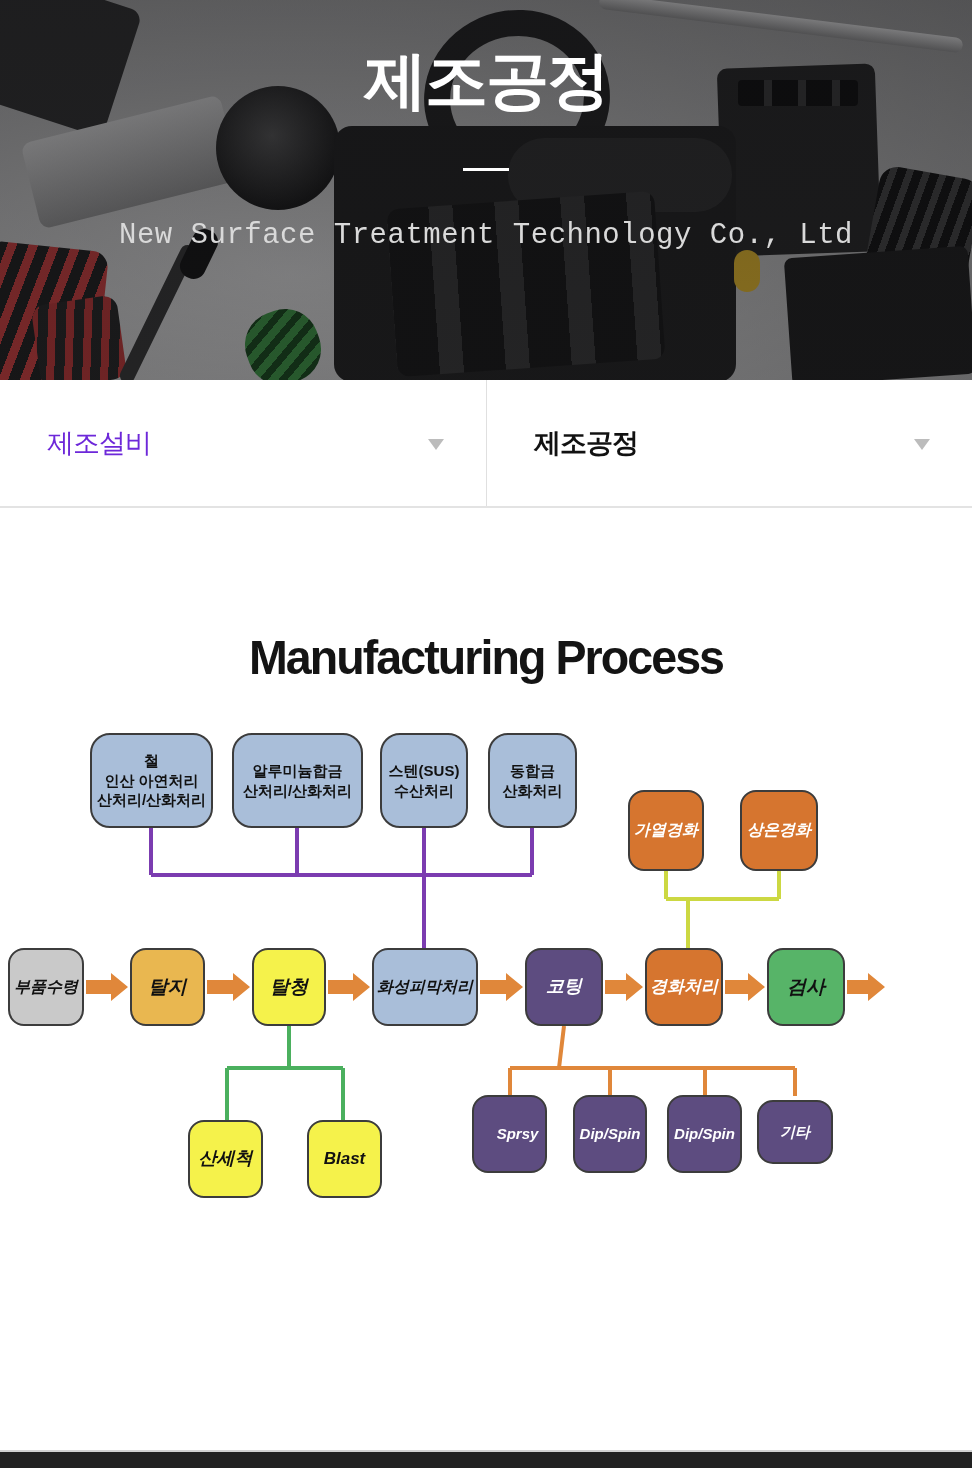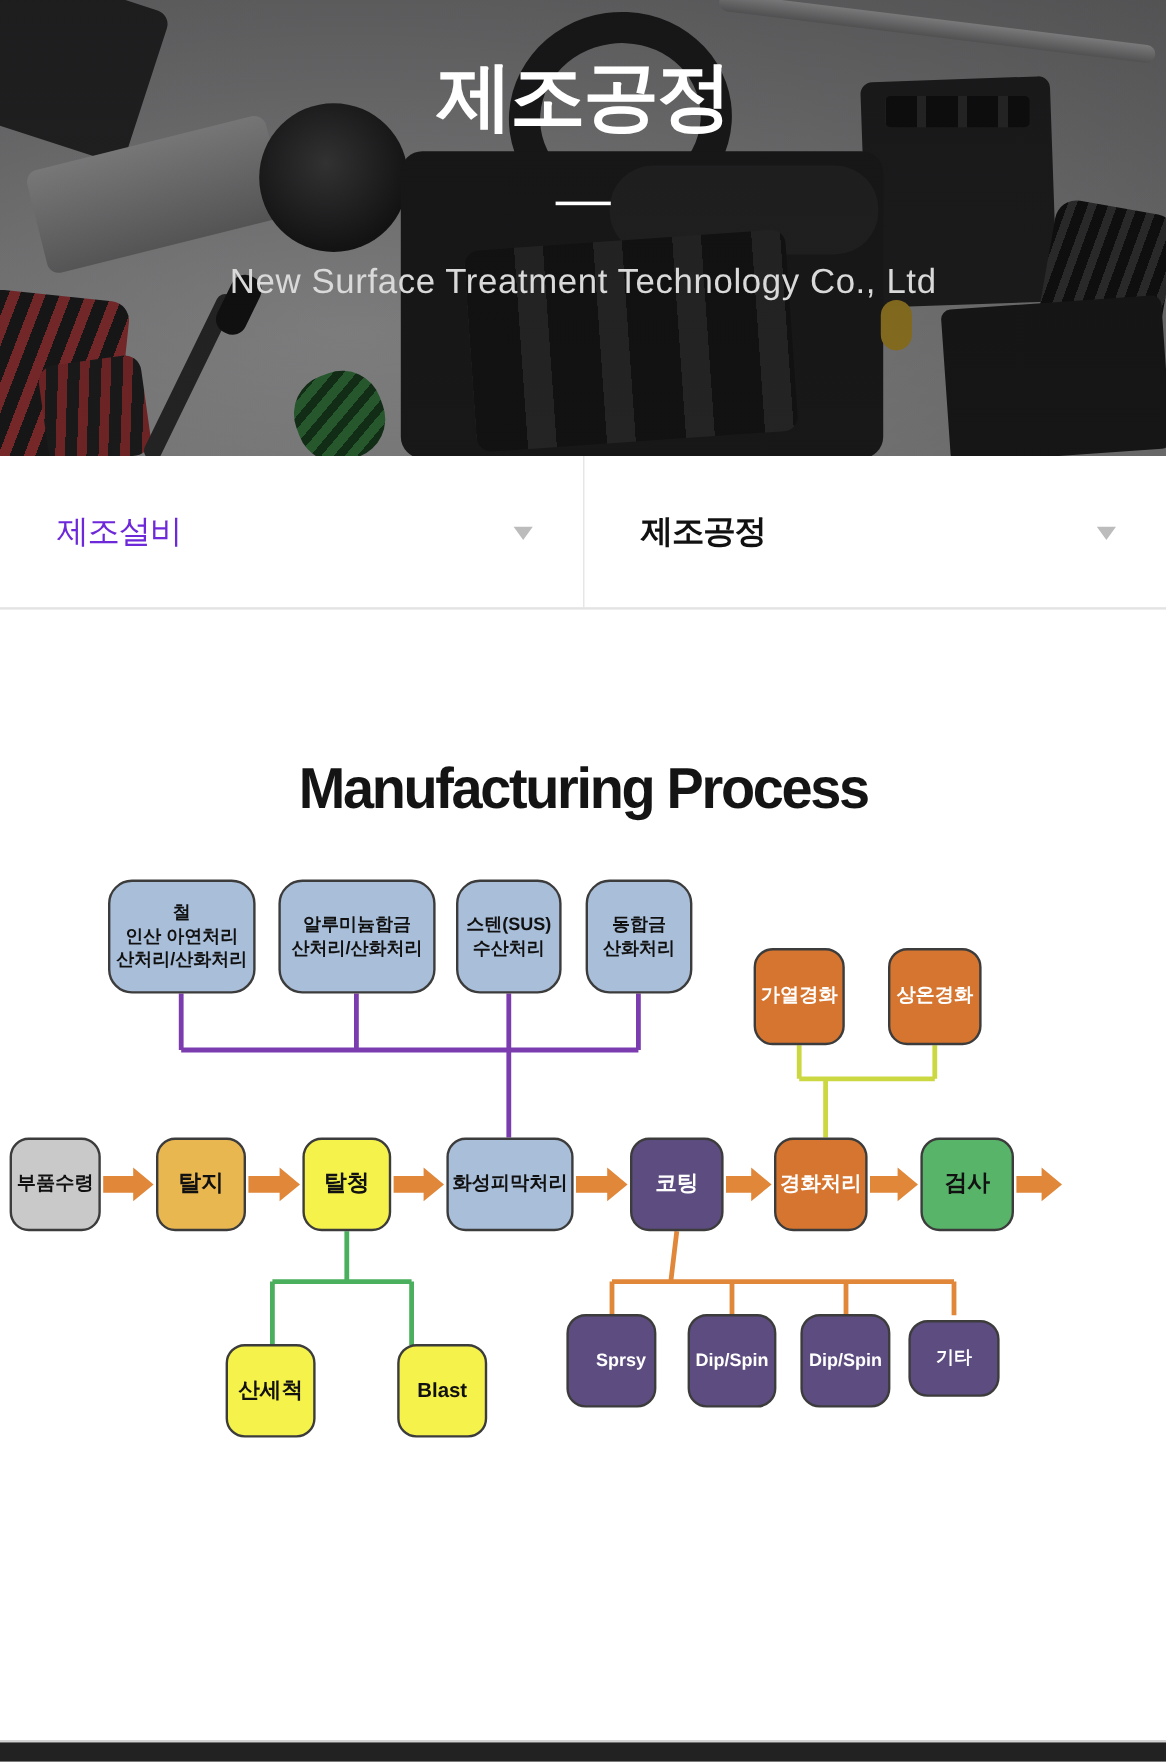--- a/index.html
+++ b/index.html
@@ -27,41 +27,41 @@
   .h-springs2 { left:36px; top:300px; width:86px; height:84px; background:repeating-linear-gradient(100deg,#a33030 0 8px,#202020 8px 18px); border-radius:14px; transform:rotate(-8deg); }
   .h-lever { left:150px; top:238px; width:15px; height:152px; background:#2f2f2f; border-radius:8px; transform:rotate(26deg); }
   .h-levergrip { left:186px; top:228px; width:26px; height:52px; background:#111; border-radius:12px; transform:rotate(26deg); }
   .h-cv { left:246px; top:310px; width:74px; height:74px; background:repeating-linear-gradient(150deg,#35823c 0 8px,#143e19 8px 15px); border-radius:45%; transform:rotate(-20deg); }
   .h-dip { left:734px; top:250px; width:26px; height:42px; background:#c9a227; border-radius:13px; }
   .h-overlay { inset:0; background:linear-gradient(180deg,rgba(14,14,17,0.46),rgba(14,14,17,0.36)); }
 
   .hero-text { position:absolute; inset:0; z-index:5; text-align:center; }
   .hero-title { margin-top:38px; font-size:63px; font-weight:800; color:#ffffff; letter-spacing:-2px; }
   .hero-dash { width:46px; height:3px; background:#fff; margin:44px auto 0 auto; }
-  .hero-sub { margin-top:48px; font-size:29px; font-weight:400; color:#d9d9d9; letter-spacing:0.5px; }
+  .hero-sub { margin-top:48px; font-size:29px; font-weight:400; color:#d9d9d9; letter-spacing:0.5px;font-family:Liberation Mono, monospace; }
 
   
   .menubar { position:relative; width:972px; height:128px; background:#fff; border-bottom:2px solid #e3e3e3; display:flex; }
   .menu-item { position:relative; width:486px; height:100%; display:flex; align-items:center; padding-left:47px; cursor:pointer; }
   .menu-item + .menu-item { border-left:1px solid #e0e0e0; }
   .menu-label { font-size:27px; color:#6d28d9; font-weight:500; letter-spacing:-1px; }
   .menu-item.selected .menu-label { color:#111; font-weight:800; }
   .caret { position:absolute; right:42px; top:50%; margin-top:-4px; width:0; height:0;
            border-left:8px solid transparent; border-right:8px solid transparent; border-top:11px solid #bcbcbc; }
 
   
   .section-title { margin-top:122px; text-align:center; font-size:48px; font-weight:800;
                    color:#141414; letter-spacing:-2px; transform:scaleX(0.97); }
 
   
   .chart { position:relative; width:972px; height:500px; margin-top:38px; }
   .chart svg { position:absolute; left:0; top:0; }
   .box { position:absolute; display:flex; align-items:center; justify-content:center; text-align:center;
          font-weight:700; color:#111; border:2px solid #3c3c3c; white-space:pre-line; line-height:1.3; }
-  .r16 { border-radius:16px; } .r20 { border-radius:20px; }
+  .r16 { border-radius:16px;font-style:italic; } .r20 { border-radius:20px; }
   .c-blue   { background:#a9bed9; }
   .c-gray   { background:#c9c9c9; }
   .c-amber  { background:#e9b750; }
   .c-yellow { background:#f5f24b; }
   .c-purple { background:#5d4c80; color:#fff; }
   .c-orange { background:#d6752f; color:#fff; }
   .c-green  { background:#57b468; }
 
   
   .tb1 { left:90px;  top:10px; width:123px; height:95px; font-size:15px; }
@@ -75,21 +75,21 @@
   .m1 { left:8px;   top:225px; width:76px;  height:78px; font-size:16px; }
   .m2 { left:130px; top:225px; width:75px;  height:78px; font-size:19px; }
   .m3 { left:252px; top:225px; width:74px;  height:78px; font-size:19px; }
   .m4 { left:372px; top:225px; width:106px; height:78px; font-size:16px; }
   .m5 { left:525px; top:225px; width:78px;  height:78px; font-size:18px; }
   .m6 { left:645px; top:225px; width:78px;  height:78px; font-size:17px; }
   .m7 { left:767px; top:225px; width:78px;  height:78px; font-size:19px; }
   .m8 { left:887px; top:225px; width:76px;  height:78px; font-size:19px; }
   
   .d1 { left:188px; top:397px; width:75px; height:78px; font-size:18px; }
-  .d2 { left:307px; top:397px; width:75px; height:78px; font-size:17px;margin-left:24px; }
+  .d2 { left:307px; top:397px; width:75px; height:78px; font-size:17px; }
   
   .p1 { left:472px; top:372px; width:75px; height:78px; font-size:15px;padding-left:16px; }
   .p2 { left:573px; top:372px; width:74px; height:78px; font-size:15px; }
   .p3 { left:667px; top:372px; width:75px; height:78px; font-size:15px; }
   .p4 { left:757px; top:377px; width:76px; height:64px; font-size:15px; }
 
   
   .footer-line { position:absolute; left:0; top:1450px; width:972px; height:2px; background:#d2d2d2; }
   .footer-bar  { position:absolute; left:0; top:1452px; width:972px; height:16px; background:#222; }
 </style>

